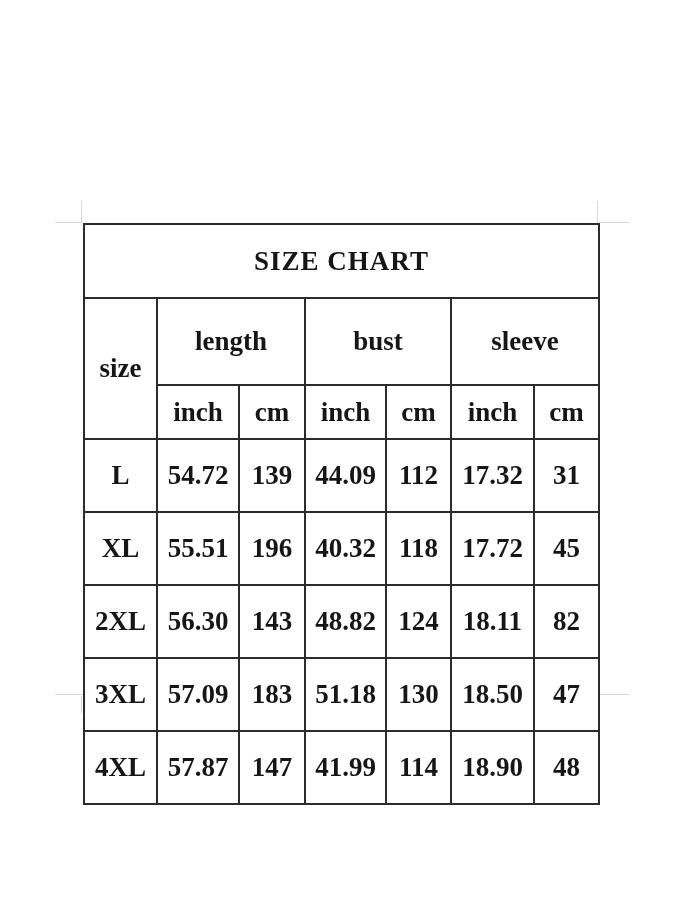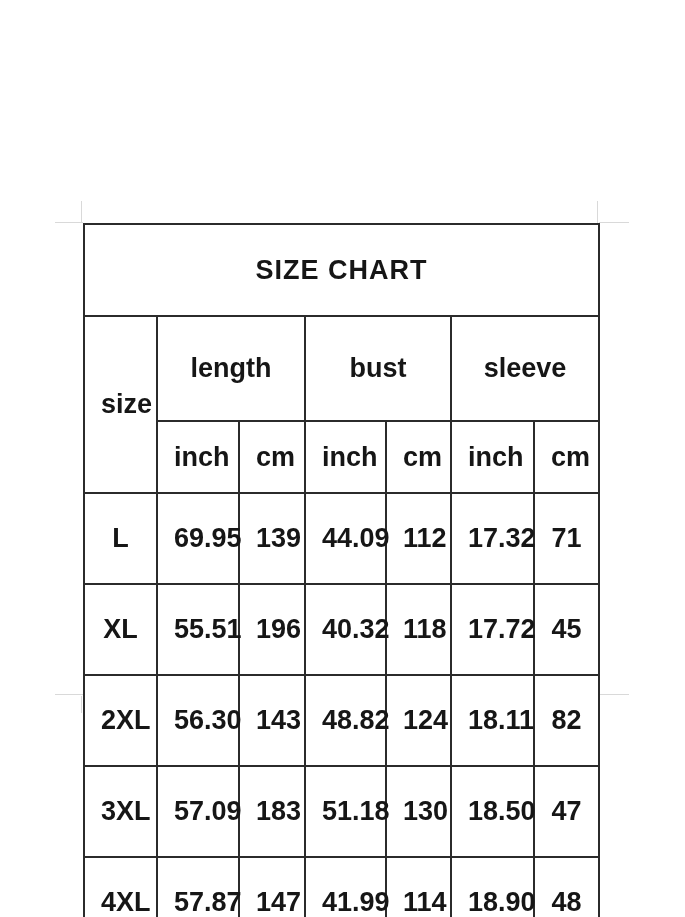--- a/index.html
+++ b/index.html
@@ -23,23 +23,24 @@
     border-collapse: collapse;
     table-layout: fixed;
     color: #161616;
   }
   table.size-chart td {
     border: 2px solid #2b2b2b;
     text-align: center;
     vertical-align: middle;
     font-weight: bold;
     font-size: 27px;
-    padding: 16px;
+    padding: 7px;
     background: #ffffff;
     line-height: 1;
+    font-family: Liberation Serif, serif;
   }
   td.title-cell {
     height: 58px;
     background: #e8e8e8;
     font-size: 36px;
     letter-spacing: 1px;
   }
   tr.group-row td { height: 71px; }
   tr.sub-row td { height: 38px; }
   tr.data-row td { height: 57px; }
@@ -95,26 +96,26 @@
       <tr class="sub-row">
         <td class="shaded">inch</td>
         <td>cm</td>
         <td class="shaded">inch</td>
         <td>cm</td>
         <td class="shaded">inch</td>
         <td>cm</td>
       </tr>
       <tr class="data-row">
         <td>L</td>
-        <td class="shaded">69.95</td>
+        <td class="shaded">54.72</td>
         <td>139</td>
         <td class="shaded">44.09</td>
         <td>112</td>
         <td class="shaded">17.32</td>
-        <td>71</td>
+        <td>31</td>
       </tr>
       <tr class="data-row">
         <td>XL</td>
         <td class="shaded">55.51</td>
         <td>196</td>
         <td class="shaded">40.32</td>
         <td>118</td>
         <td class="shaded">17.72</td>
         <td>45</td>
       </tr>

